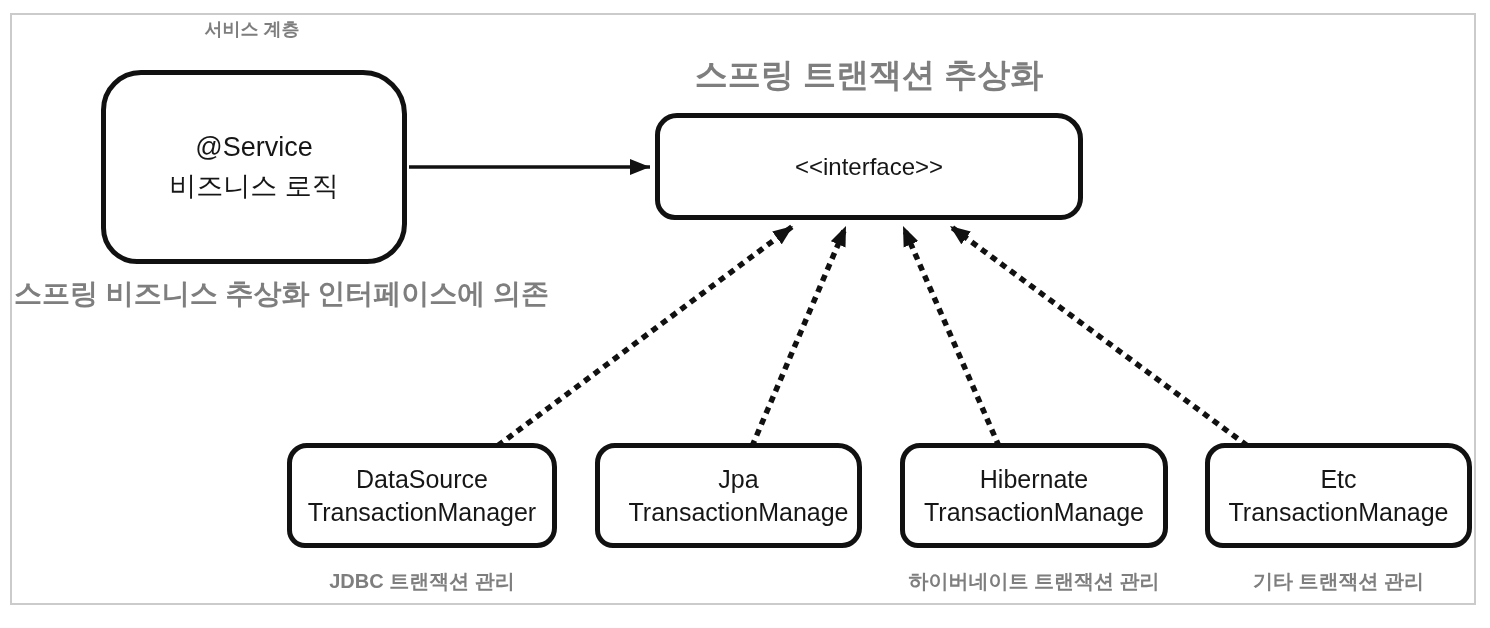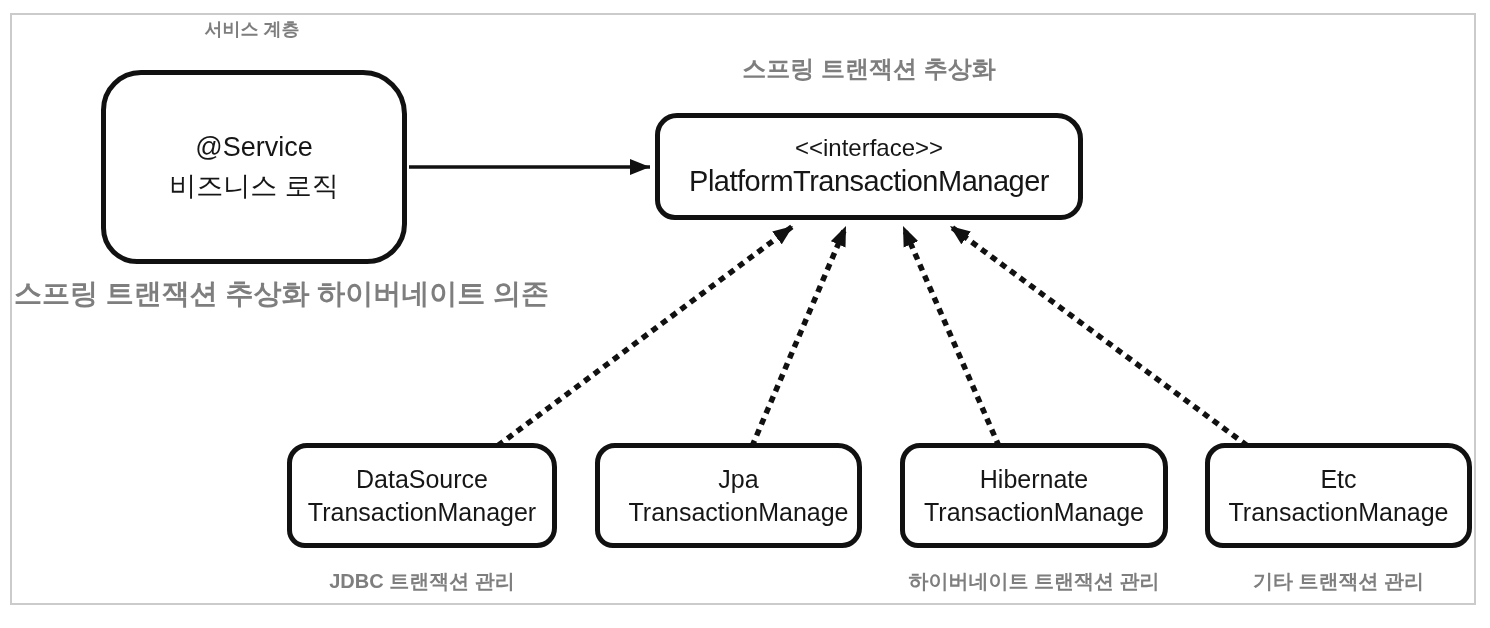--- a/index.html
+++ b/index.html
@@ -64,50 +64,49 @@
     font-size: 25px;
     line-height: 1.3;
     align-items: center;
   }
   .impl-caption {
     top: 568px;
     font-size: 20px;
     text-align: center;
   }
   .lbl-service-layer { left: 102px; top: 17px; width: 300px; font-size: 18px; text-align: center; }
-  .lbl-abstraction   { left: 655px; top: 53px; width: 428px; font-size: 24px; text-align: center; }
+  .lbl-abstraction   { left: 655px; top: 53px; width: 428px; font-size: 33px; text-align: center; }
   .lbl-dependency    { left: 14px;  top: 275px; font-size: 28px; }
   svg.arrows {
     position: absolute;
     left: 0; top: 0;
     width: 1490px; height: 628px;
     pointer-events: none;
   }
 </style>
 </head>
 <body>
 
 <div id="stage">
 
   <div class="frame"></div>
 
   <div class="gray-label lbl-service-layer">서비스 계층</div>
 
   <div class="gray-label lbl-abstraction">스프링 트랜잭션 추상화</div>
 
-  <div class="gray-label lbl-dependency">스프링 트랜잭션 추상화 하이버네이트 의존</div>
+  <div class="gray-label lbl-dependency">스프링 비즈니스 추상화 인터페이스에 의존</div>
 
   <div class="node node-service">
     <div>@Service</div>
     <div>비즈니스 로직</div>
   </div>
 
   <div class="node node-interface">
     <div class="stereotype">&lt;&lt;interface&gt;&gt;</div>
-    <div class="iface-name">PlatformTransactionManager</div>
   </div>
 
   <div class="node impl-box" style="left:287px; width:270px;">
     <div>DataSource</div>
     <div>TransactionManager</div>
   </div>
   <div class="node impl-box" style="left:595px; width:267px;padding-left:20px;">
     <div>Jpa</div>
     <div>TransactionManage</div>
   </div>

